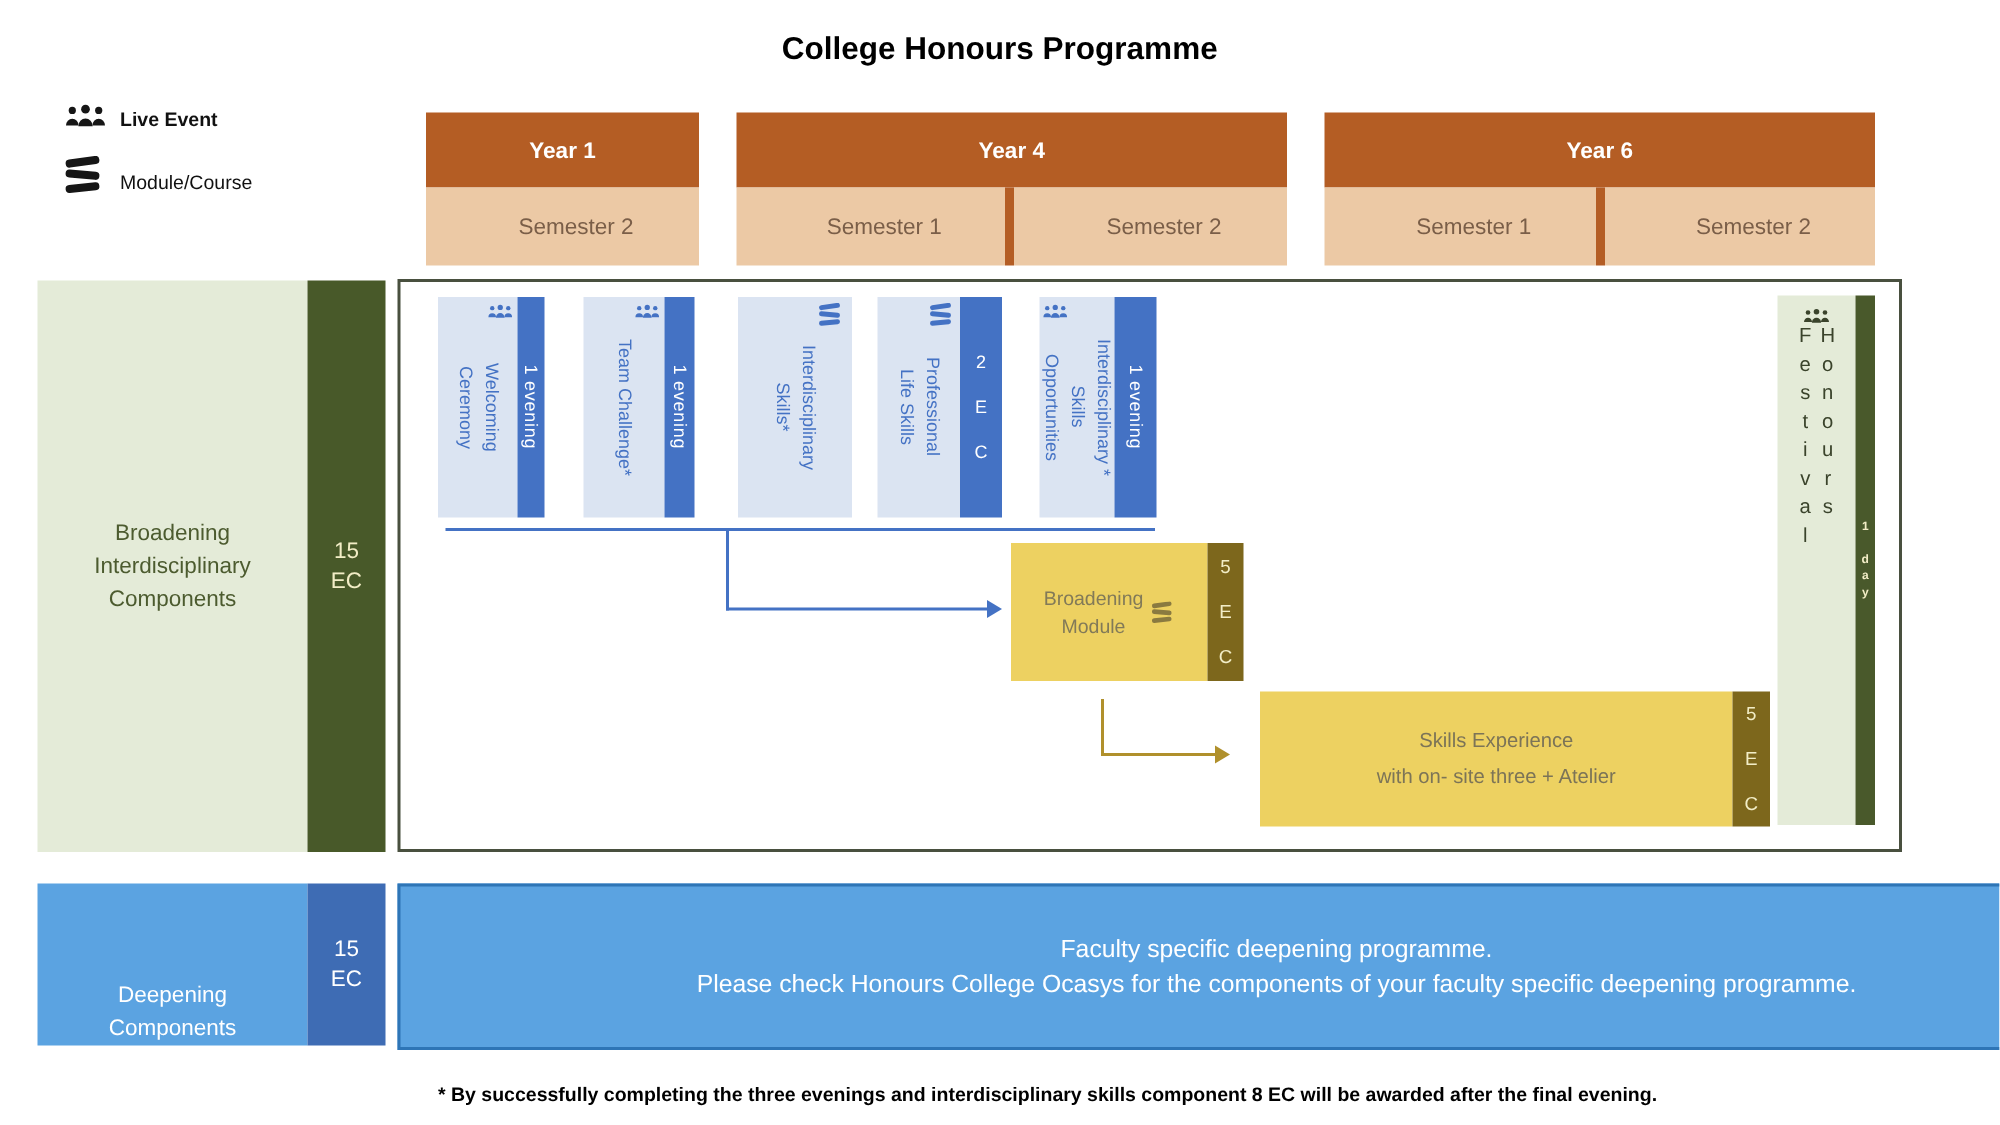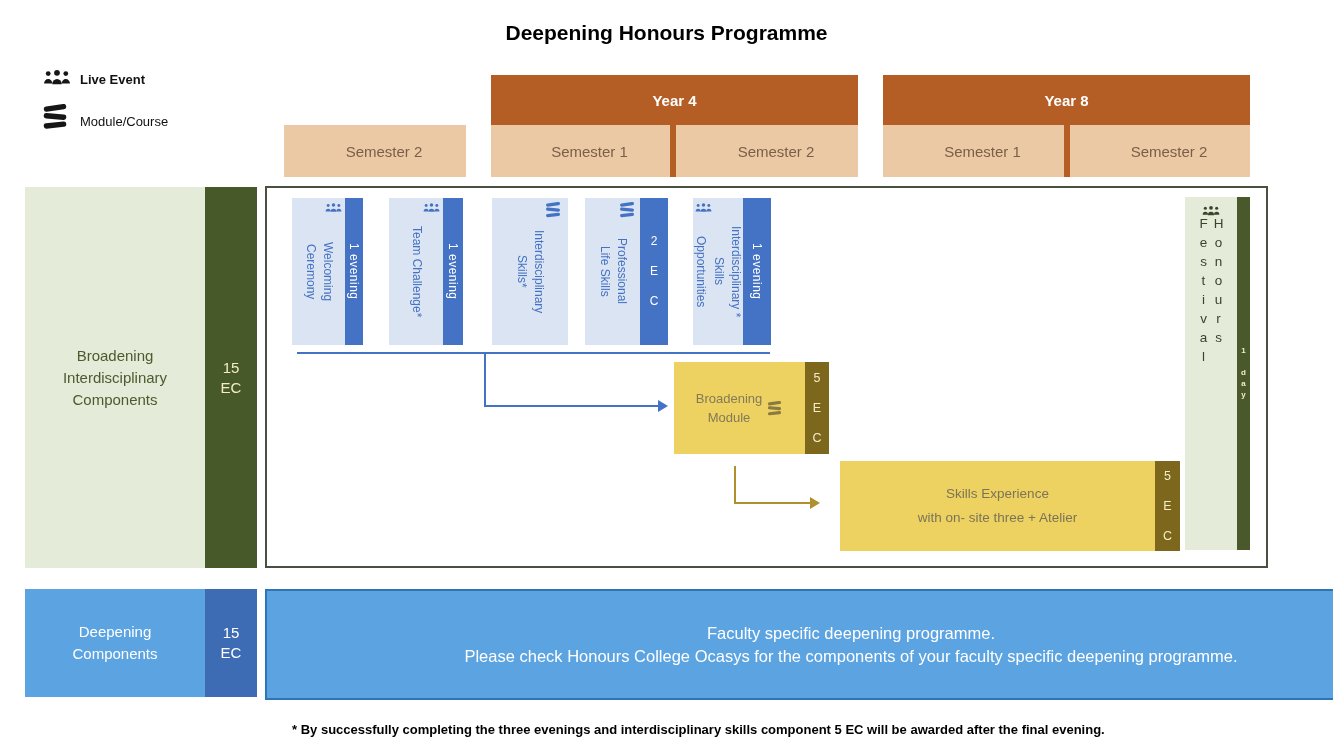--- a/index.html
+++ b/index.html
@@ -56,21 +56,21 @@
   .deepbox{left:265px;top:589px;width:1172px;height:111px;background:#5ba3e1;border:2px solid #2e75b6;
            flex-direction:column;color:#fff;font-size:16.5px;line-height:23px;}
 
   .footnote{left:292px;top:722px;font-size:13px;font-weight:bold;color:#000;}
 </style>
 </head>
 <body>
 
 <div class="page">
 
-  <div class="abs title">Deepening Honours Programme</div>
+  <div class="abs title">College Honours Programme</div>
 
   <div class="abs icon" style="left:43px;top:69px;width:28px;height:16px;color:#161616;">
       <svg viewBox="0 0 28 16" fill="currentColor" xmlns="http://www.w3.org/2000/svg" width="100%" height="100%">
     <circle cx="5.2" cy="4.6" r="2.4"></circle>
         <path d="M1 14.6 a4.2 4.5 0 0 1 8.4 0 z"></path>
     <circle cx="14" cy="3.8" r="2.9"></circle>
         <path d="M9.2 15.2 a4.8 5.2 0 0 1 9.6 0 z"></path>
     <circle cx="22.8" cy="4.6" r="2.4"></circle>
         <path d="M18.6 14.6 a4.2 4.5 0 0 1 8.4 0 z"></path>
   </svg>
@@ -78,22 +78,23 @@
   <div class="abs legend-label" style="left:80px;top:72px;font-weight:bold;">Live Event</div>
   <div class="abs icon" style="left:41px;top:104px;width:28px;height:26px;color:#161616;">
       <svg viewBox="0 0 26 24" fill="currentColor" xmlns="http://www.w3.org/2000/svg" width="100%" height="100%">
     <rect x="2.5" y="1" width="21" height="5" rx="2.4" transform="rotate(-8 13 3.5)"></rect>
     <rect x="2.5" y="9" width="21" height="5" rx="2.4" transform="rotate(5 13 11.5)"></rect>
     <rect x="2.5" y="17" width="21" height="5" rx="2.4" transform="rotate(-6 13 19.5)"></rect>
   </svg>
     </div>
   <div class="abs legend-label" style="left:80px;top:114px;">Module/Course</div>
 
+  <div class="abs yearband center" style="left:284px;width:182px;">Year 1</div>
   <div class="abs yearband center" style="left:491px;width:367px;">Year 4</div>
-  <div class="abs yearband center" style="left:883px;width:367px;">Year 8</div>
+  <div class="abs yearband center" style="left:883px;width:367px;">Year 6</div>
 
   <div class="abs sem center" style="left:284px;width:182px;">Semester 2</div>
   <div class="abs sem center" style="left:491px;width:179px;">Semester 1</div>
   <div class="abs sem center" style="left:676px;width:182px;">Semester 2</div>
   <div class="abs sem center" style="left:883px;width:181px;">Semester 1</div>
   <div class="abs sem center" style="left:1070px;width:180px;">Semester 2</div>
   <div class="abs semdiv" style="left:670px;"></div>
   <div class="abs semdiv" style="left:1064px;"></div>
 
   <div class="abs greenlight center" style="left:25px;top:187px;width:180px;height:381px;">
@@ -231,28 +232,28 @@
     <circle cx="22.8" cy="4.6" r="2.4"></circle>
           <path d="M18.6 14.6 a4.2 4.5 0 0 1 8.4 0 z"></path>
   </svg>
       </span>
     <div class="hf-name">Honours Festival</div>
   </div>
   <div class="abs hf-strip center" style="left:1237px;top:197px;width:13px;height:353px;">
     <div class="hf-badge">1 day</div>
   </div>
 
-  <div class="abs bluelight center" style="left:25px;top:589px;width:180px;height:108px;">
+  <div class="abs bluelight center" style="left:25px;top:589px;width:180px;height:108px;align-items:flex-end;">
     <div class="deep-label pre">Deepening
 Components</div>
   </div>
   <div class="abs bluedark center" style="left:205px;top:589px;width:52px;height:108px;">
     <div class="deep-ec pre" style="text-align:center;">15
 EC</div>
   </div>
   <div class="abs deepbox center">
     <div>Faculty specific deepening programme.</div>
     <div>Please check Honours College Ocasys for the components of your faculty specific deepening programme.</div>
   </div>
 
-  <div class="abs footnote">* By successfully completing the three evenings and interdisciplinary skills component 5 EC will be awarded after the final evening.</div>
+  <div class="abs footnote">* By successfully completing the three evenings and interdisciplinary skills component 8 EC will be awarded after the final evening.</div>
 
 </div>
 
 </body></html>

